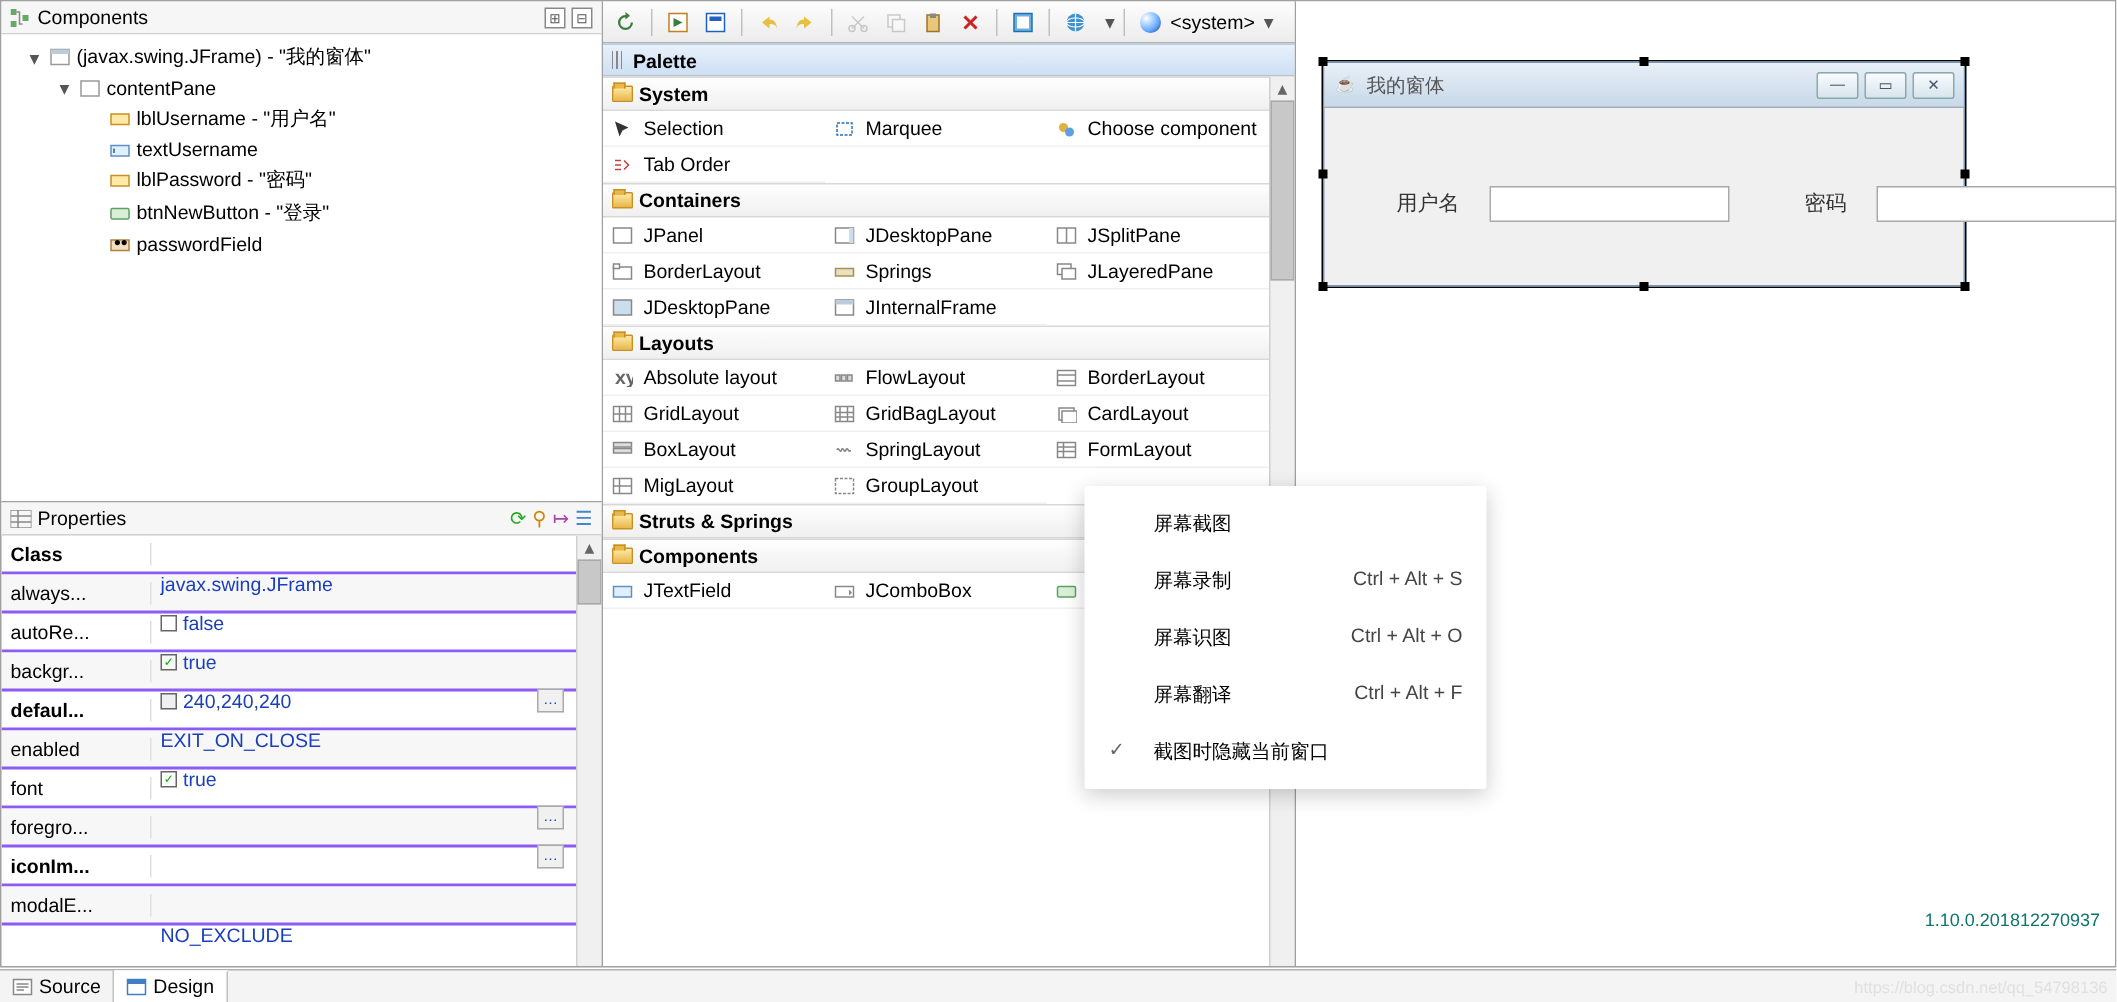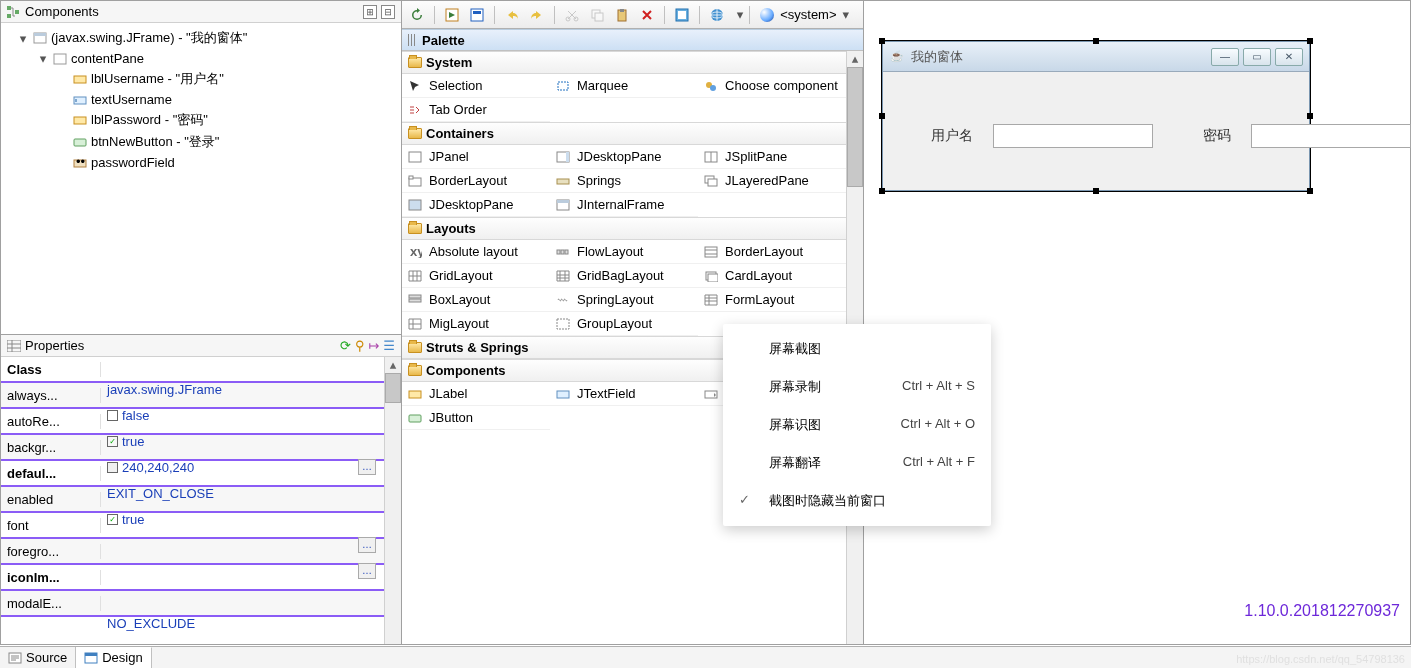--- a/index.html
+++ b/index.html
@@ -69,21 +69,21 @@
 .login-btn { width: 110px; height: 28px; border: 1px solid #999; background: linear-gradient(#fafafa,#e4e4e4); cursor: pointer; font-size: 10px; margin-top: 20px; }
 
 .ctx-menu { position: absolute; top: 324px; left: 723px; width: 268px; background: #fff; box-shadow: 0 4px 14px rgba(0,0,0,0.2); padding: 6px 0; z-index: 100; border-radius: 2px; }
 .ctx-item { padding: 10px 16px 10px 46px; display: flex; justify-content: space-between; cursor: pointer; position: relative; }
 .ctx-item .chk-mark { position: absolute; left: 16px; color: #666; }
 .ctx-sc { color: #444; }
 
 .bottom-tabs { position: absolute; bottom: 0; left: 0; height: 22px; display: flex; align-items: center; border-top: 1px solid #b0b0b0; width: 100%; background: #f4f4f4; }
 .btab { padding: 2px 8px; display: flex; align-items: center; gap: 4px; border-right: 1px solid #c0c0c0; cursor: pointer; height: 100%; }
 .btab.active { background: #fff; border-top: 1px solid #fff; margin-top: -1px; }
-.ver { position: absolute; bottom: 24px; right: 10px; color: #6d28d9; font-size: 16px; }
+.ver { position: absolute; bottom: 24px; right: 10px; color: #0f766e; font-size: 12px; }
 .wm { position: absolute; bottom: 3px; right: 6px; color: #e0e0e0; font-size: 11px; }
 svg { display: block; }
 </style>
 </head>
 <body>
 
 <div class="main">
 
   <div class="left-col">
     <div class="sub-hdr">
@@ -546,28 +546,20 @@
                 <svg width="14" height="12">
                   <rect x="1" y="1" width="12" height="10" fill="none" stroke="#888" stroke-dasharray="2 1"></rect>
                 </svg>
               </span>
               <span>GroupLayout</span>
             </div>
           </div>
           <div class="pal-cat"><span class="folder-ic"></span>Struts &amp; Springs</div>
           <div class="pal-cat"><span class="folder-ic"></span>Components</div>
           <div class="pal-grid">
-            <div class="pal-item">
-              <span class="pal-ic">
-                <svg width="14" height="12">
-                  <rect x="1" y="3" width="12" height="7" fill="#ffe9a8" stroke="#c89020"></rect>
-                </svg>
-              </span>
-              <span>JLabel</span>
-            </div>
             <div class="pal-item">
               <span class="pal-ic">
                 <svg width="14" height="12">
                   <rect x="1" y="3" width="12" height="7" fill="#e0f0ff" stroke="#6090c0"></rect>
                 </svg>
               </span>
               <span>JTextField</span>
             </div>
             <div class="pal-item">
               <span class="pal-ic">

